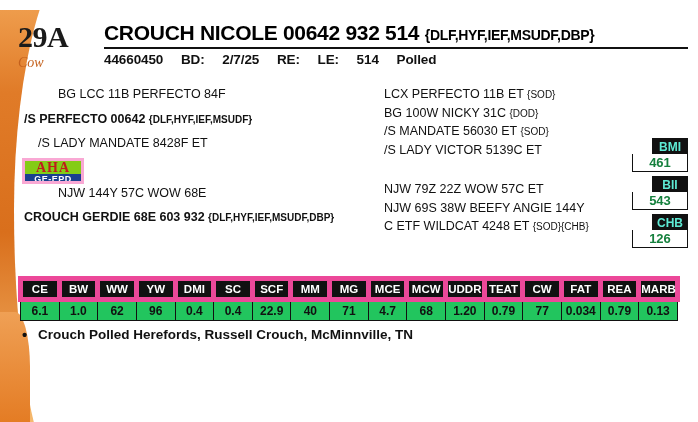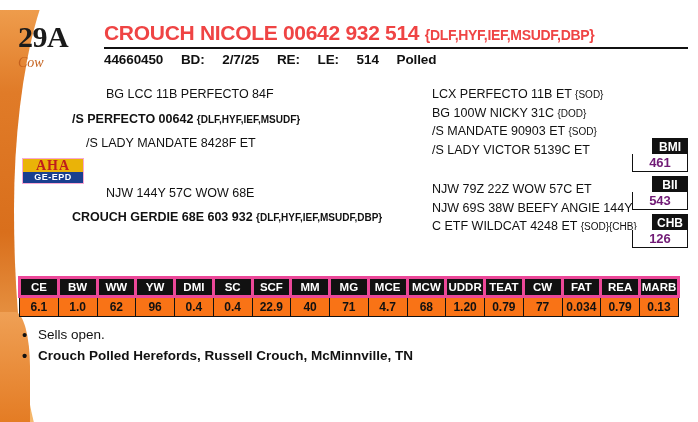--- a/index.html
+++ b/index.html
@@ -78,21 +78,21 @@
   .hdr {
     position: absolute;
     left: 104px;
     top: 22px;
     right: 10px;
   }
   .hdr-name {
     font-family: "Liberation Sans", sans-serif;
     font-weight: bold;
     font-size: 21px;
-    color: #ef4444;
+    color: #000000;
     line-height: 1.05;
     white-space: nowrap;
     letter-spacing: -0.3px;
   }
   .hdr-name .traits {
     font-size: 14px;
     font-weight: bold;
   }
   .hdr-rule {
     border-top: 2px solid #111111;
@@ -116,21 +116,20 @@
     top: 88px;
     width: 612px;
     height: 182px;
     font-size: 12.5px;
     color: #111111;
   }
   .ped-col {
     position: absolute;
     top: 0;
     width: 300px;
-    margin-left: 48px;
   }
   .ped-col.left { left: 6px; }
   .ped-col.right { left: 366px; }
   .ped-row {
     line-height: 1.0;
     margin-bottom: 0;
     white-space: nowrap;
   }
   .ped-row .small { font-size: 10px; }
   .b { font-weight: bold; }
@@ -141,22 +140,22 @@
   .sp-a { margin-top: 0px; }
   .sp-b { margin-top: 12px; }
 
   
   .aha-logo {
     position: absolute;
     left: 22px;
     top: 158px;
     width: 62px;
     height: 26px;
-    border: 1px solid #f9a8d4;
-    background: #eab308;
+    border: 3px solid #f9a8d4;
+    background: #84cc16;
     box-sizing: border-box;
     overflow: hidden;
   }
   .aha-logo .aha-top {
     font-family: "Liberation Serif", serif;
     font-weight: bold;
     font-size: 14px;
     color: #c01c1c;
     text-align: center;
     line-height: 13px;
@@ -174,33 +173,33 @@
 
   
   .idx {
     position: absolute;
     right: 10px;
     top: 138px;
     width: 56px;
   }
   .idx-head {
     background: #111111;
-    color: #ffffff;
+    color: #5eead4;
     font-weight: bold;
     font-size: 12px;
     text-align: center;
     line-height: 16px;
     height: 16px;
     border: 1px solid #111111;
     box-sizing: border-box;
     margin-left: 20px;
   }
   .idx-val {
     background: #ffffff;
-    color: #701a75;
+    color: #15803d;
     font-weight: bold;
     font-size: 13px;
     text-align: center;
     line-height: 18px;
     height: 18px;
     border: 1px solid #111111;
     border-top: none;
     box-sizing: border-box;
     margin-bottom: 4px;
   }
@@ -215,25 +214,25 @@
     table-layout: fixed;
   }
   .epd th {
     background: #111111;
     color: #ffffff;
     font-size: 11.5px;
     font-weight: bold;
     text-align: center;
     height: 16px;
     line-height: 16px;
-    border: 3px solid #ec4899;
+    border: 5px solid #ec4899;
     padding: 0;
   }
   .epd td {
-    background: #f97316;
+    background: #22c55e;
     color: #111111;
     font-size: 12px;
     font-weight: bold;
     text-align: center;
     height: 18px;
     line-height: 18px;
     border: 1px solid #111111;
     padding: 0;
   }
 
@@ -325,21 +324,21 @@
     </div>
 
     <div class="ped-col right">
       <div class="ped-row sp-a">
         <span>LCX PERFECTO 11B ET </span><span class="small">{SOD}</span>
       </div>
       <div class="ped-row" style="margin-top:6px;">
         <span>BG 100W NICKY 31C </span><span class="small">{DOD}</span>
       </div>
       <div class="ped-row" style="margin-top:6px;">
-        <span>/S MANDATE 90903 ET </span><span class="small">{SOD}</span>
+        <span>/S MANDATE 56030 ET </span><span class="small">{SOD}</span>
       </div>
       <div class="ped-row" style="margin-top:6px;">
         <span>/S LADY VICTOR 5139C ET</span>
       </div>
       <div class="ped-row" style="margin-top:27px;">
         <span>NJW 79Z 22Z WOW 57C ET</span>
       </div>
       <div class="ped-row" style="margin-top:6px;">
         <span>NJW 69S 38W BEEFY ANGIE 144Y</span>
       </div>
@@ -400,21 +399,18 @@
       <td>0.79</td>
       <td>77</td>
       <td>0.034</td>
       <td>0.79</td>
       <td>0.13</td>
     </tr>
   </tbody>
     </table>
 
   <div class="bullets">
-    <div class="bullet">
-      <span>Sells open.</span>
-    </div>
     <div class="bullet bold">
       <span>Crouch Polled Herefords, Russell Crouch, McMinnville, TN</span>
     </div>
   </div>
 
 </div>
 
 </body></html>

